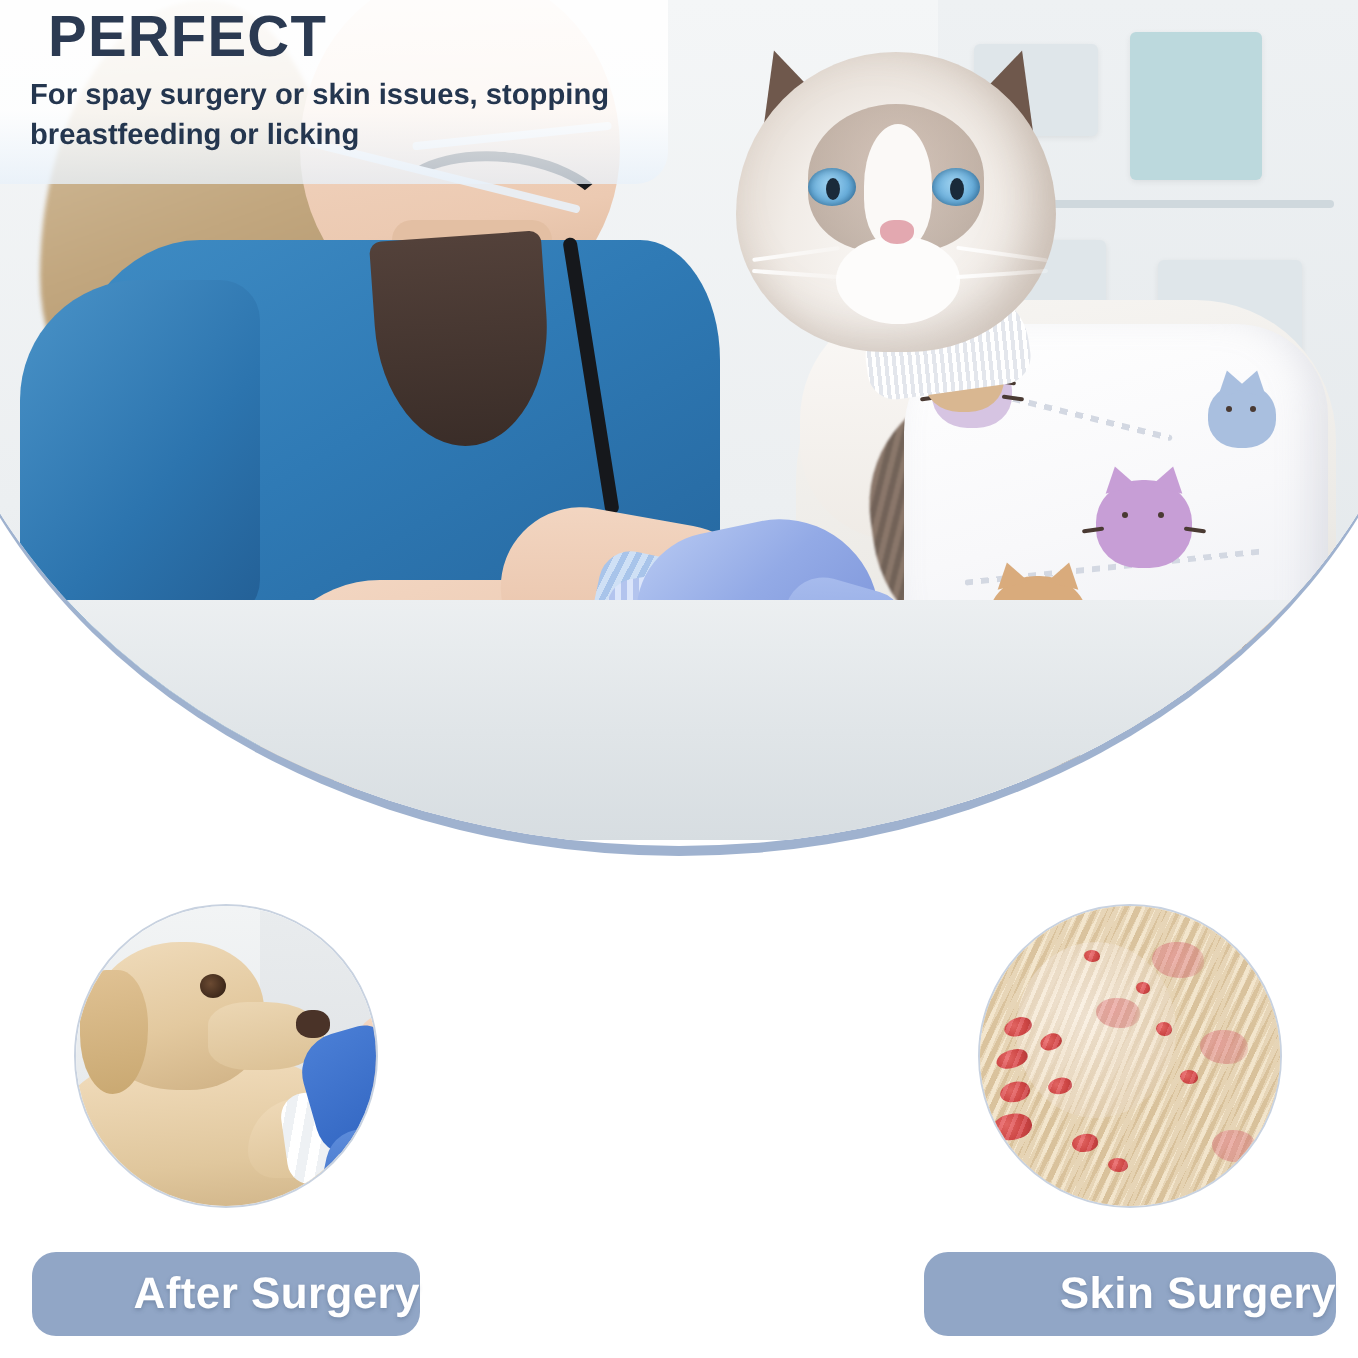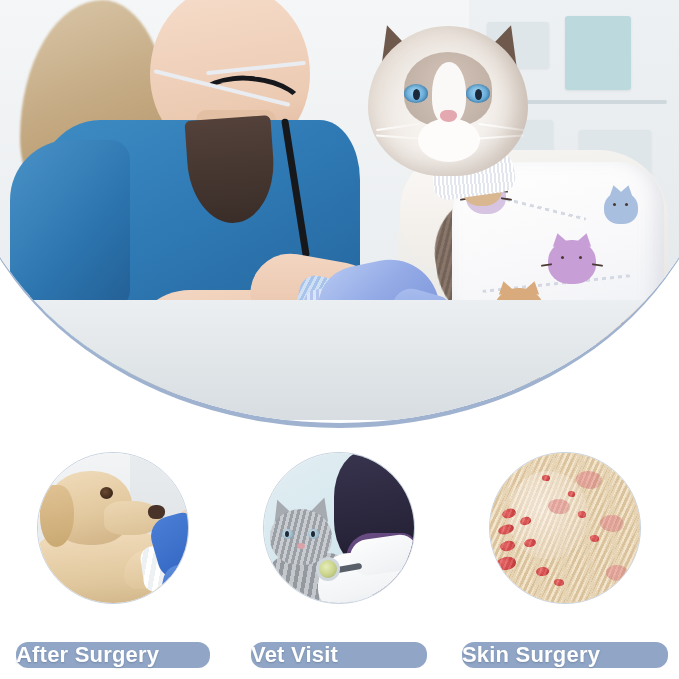--- a/index.html
+++ b/index.html
@@ -434,24 +434,24 @@
   .skin-fur-overlay {
     position:absolute; inset:0;
     background:repeating-linear-gradient(112deg,
       rgba(255,250,240,.22) 0px, rgba(255,250,240,.22) 2px,
       rgba(190,165,130,.18) 2px, rgba(190,165,130,.18) 5px);
   }
 
   
   .pill {
     position:absolute; left:50%; bottom:11px; margin-left:-97px;
-    width:194px; height:26px;
+    width:194px; height:42px;
     background:#91a6c6;
     border-radius:12px;
-    display:flex; align-items:center; justify-content:flex-start;
+    display:flex; align-items:center; justify-content:flex-end;
   }
   .pill span {
     color:#ffffff; font-size:22px; font-weight:bold;
     letter-spacing:.2px;
     text-shadow:0 1px 2px rgba(60,80,110,.35);
   }
   .pill.wide { width:206px; margin-left:-103px; }
   .pill.narrow { width:176px; margin-left:-88px; }
 </style>
 </head>
@@ -560,20 +560,24 @@
 
         <div class="glove-cuff"></div>
         <div class="glove-main"></div>
         <div class="glove-thumb"></div>
 
         <div class="counter"></div>
       </div>
     </div>
   </div>
 
+  <div class="text-panel">
+    <div class="headline">PERFECT</div>
+    <div class="subline">For spay surgery or skin issues, stopping breastfeeding or licking</div>
+  </div>
 
   <div class="cards">
 
     <div class="card c1">
       <div class="thumb">
         <div class="thumb-inner">
           <div class="t-bg-clinic"></div>
           <div class="t-wall"></div>
           <div class="t-table"></div>
           <div class="dog-body"></div>
@@ -587,47 +591,20 @@
           <div class="t-hand-skin"></div>
           <div class="t-glove-blue"></div>
           <div class="t-glove-blue2"></div>
         </div>
       </div>
       <div class="pill">
         <span>After Surgery</span>
       </div>
     </div>
 
-    <div class="card c2">
-      <div class="thumb">
-        <div class="thumb-inner">
-          <div class="t-bg-kitten"></div>
-          <div class="t-vet-dark"></div>
-          <div class="t-vet-purple"></div>
-          <div class="kit-body"></div>
-          <div class="kit-ear l"></div>
-          <div class="kit-ear r"></div>
-          <div class="kit-head"></div>
-          <div class="kit-eye l">
-              <i></i>
-            </div>
-          <div class="kit-eye r">
-              <i></i>
-            </div>
-          <div class="kit-nose"></div>
-          <div class="t-glove-white"></div>
-          <div class="t-glove-white2"></div>
-          <div class="steth-stem"></div>
-          <div class="steth-chest"></div>
-        </div>
-      </div>
-      <div class="pill narrow">
-        <span>Vet Visit</span>
-      </div>
-    </div>
 
     <div class="card c3">
       <div class="thumb">
         <div class="thumb-inner">
           <div class="t-bg-skin"></div>
           <div class="skin-pale"></div>
           <div class="lesion" style="left:12px; top:56px; width:14px; height:9px; transform:rotate(-22deg);"></div>
           <div class="lesion" style="left:8px; top:72px; width:16px; height:9px; transform:rotate(-20deg);"></div>
           <div class="lesion" style="left:10px; top:88px; width:15px; height:10px; transform:rotate(-18deg);"></div>
           <div class="lesion" style="left:6px; top:104px; width:20px; height:13px; transform:rotate(-14deg);"></div>

